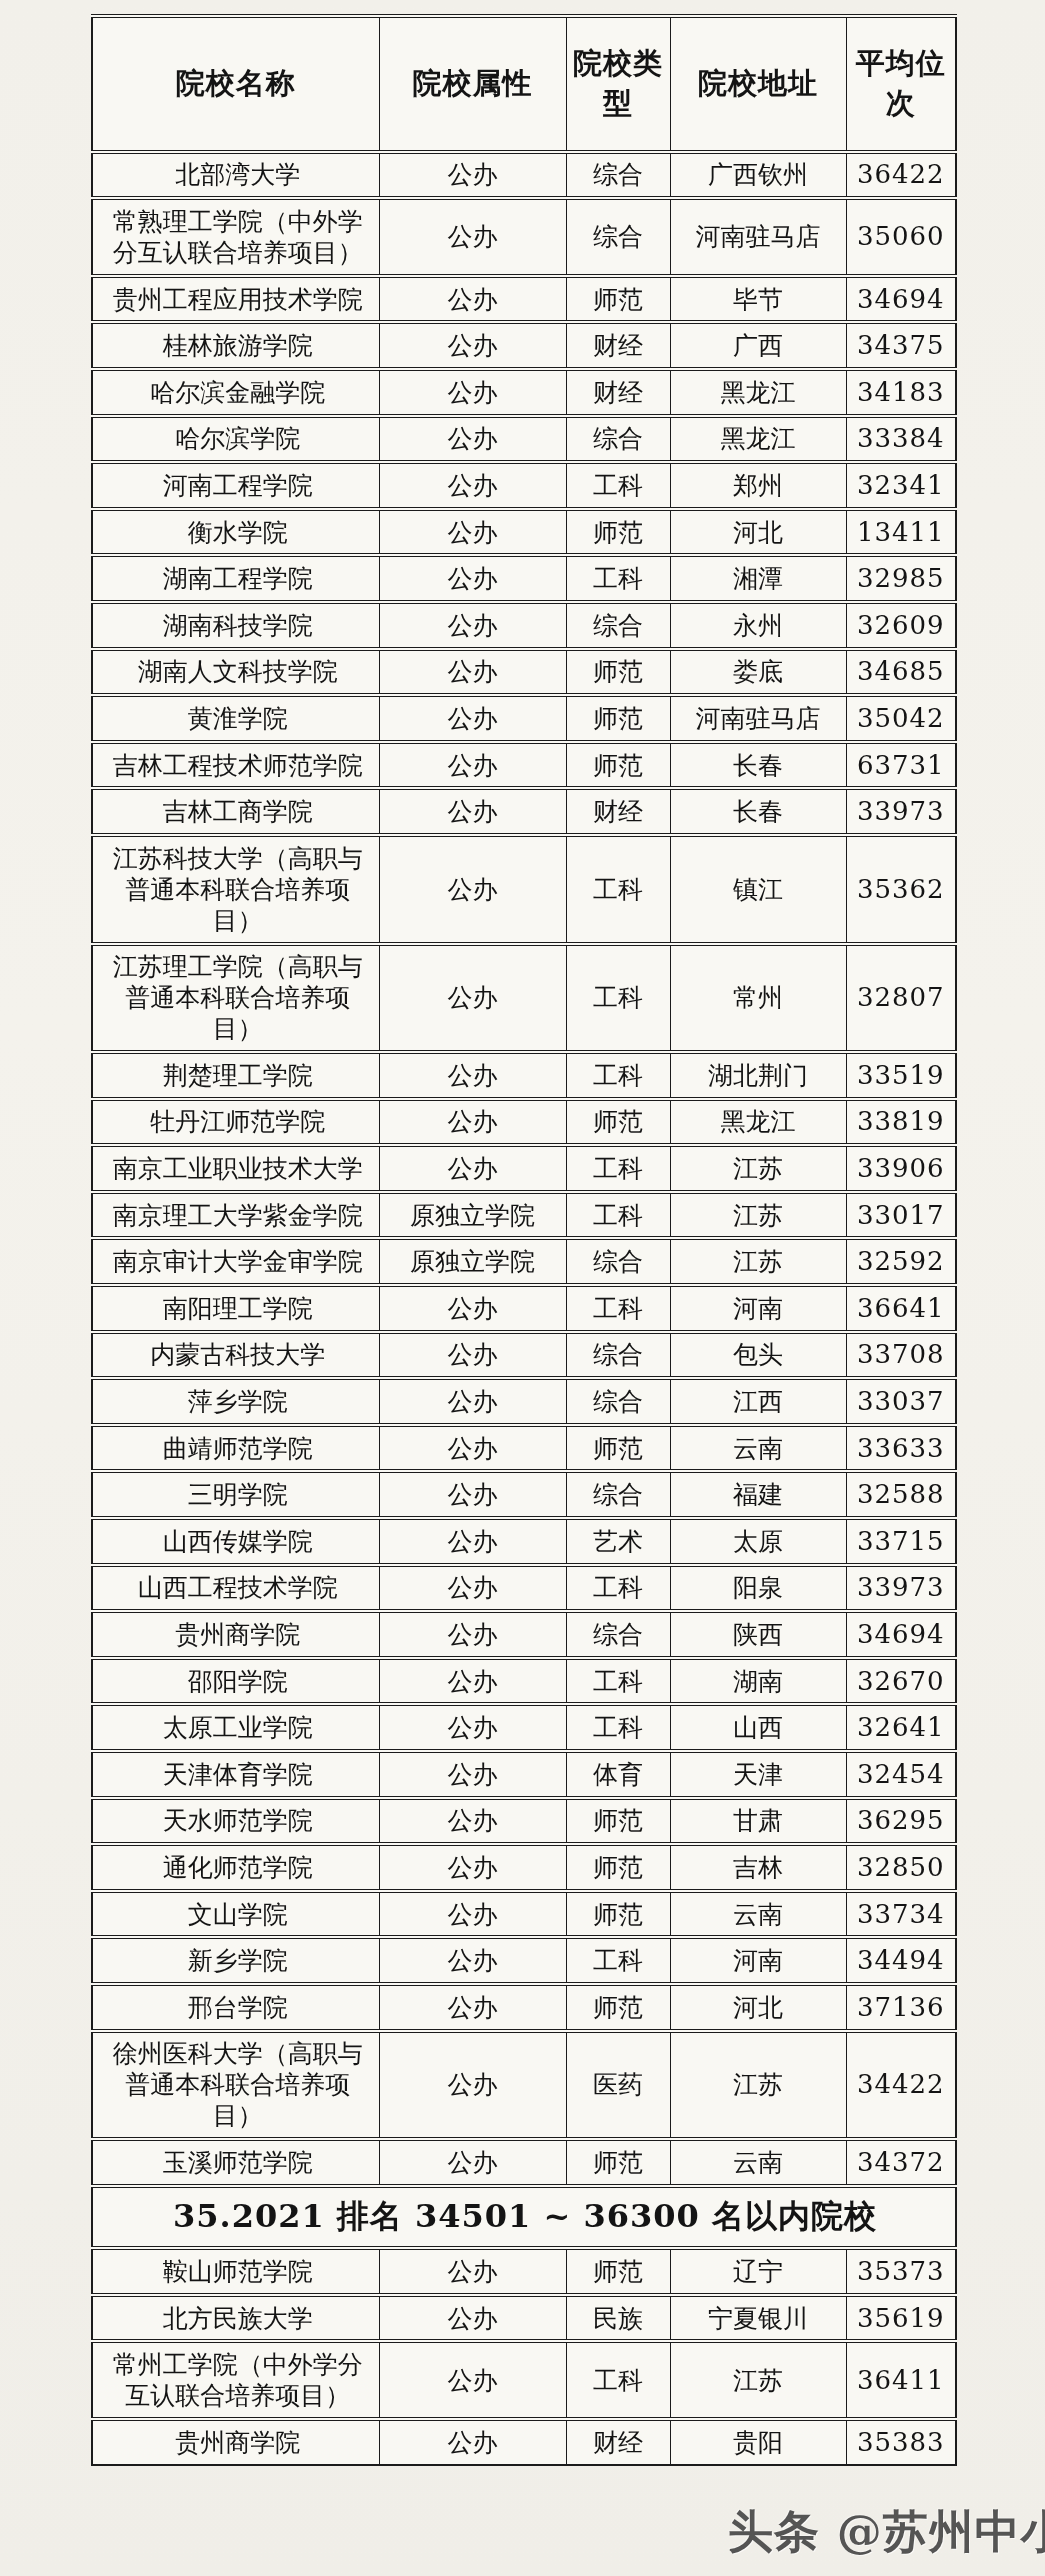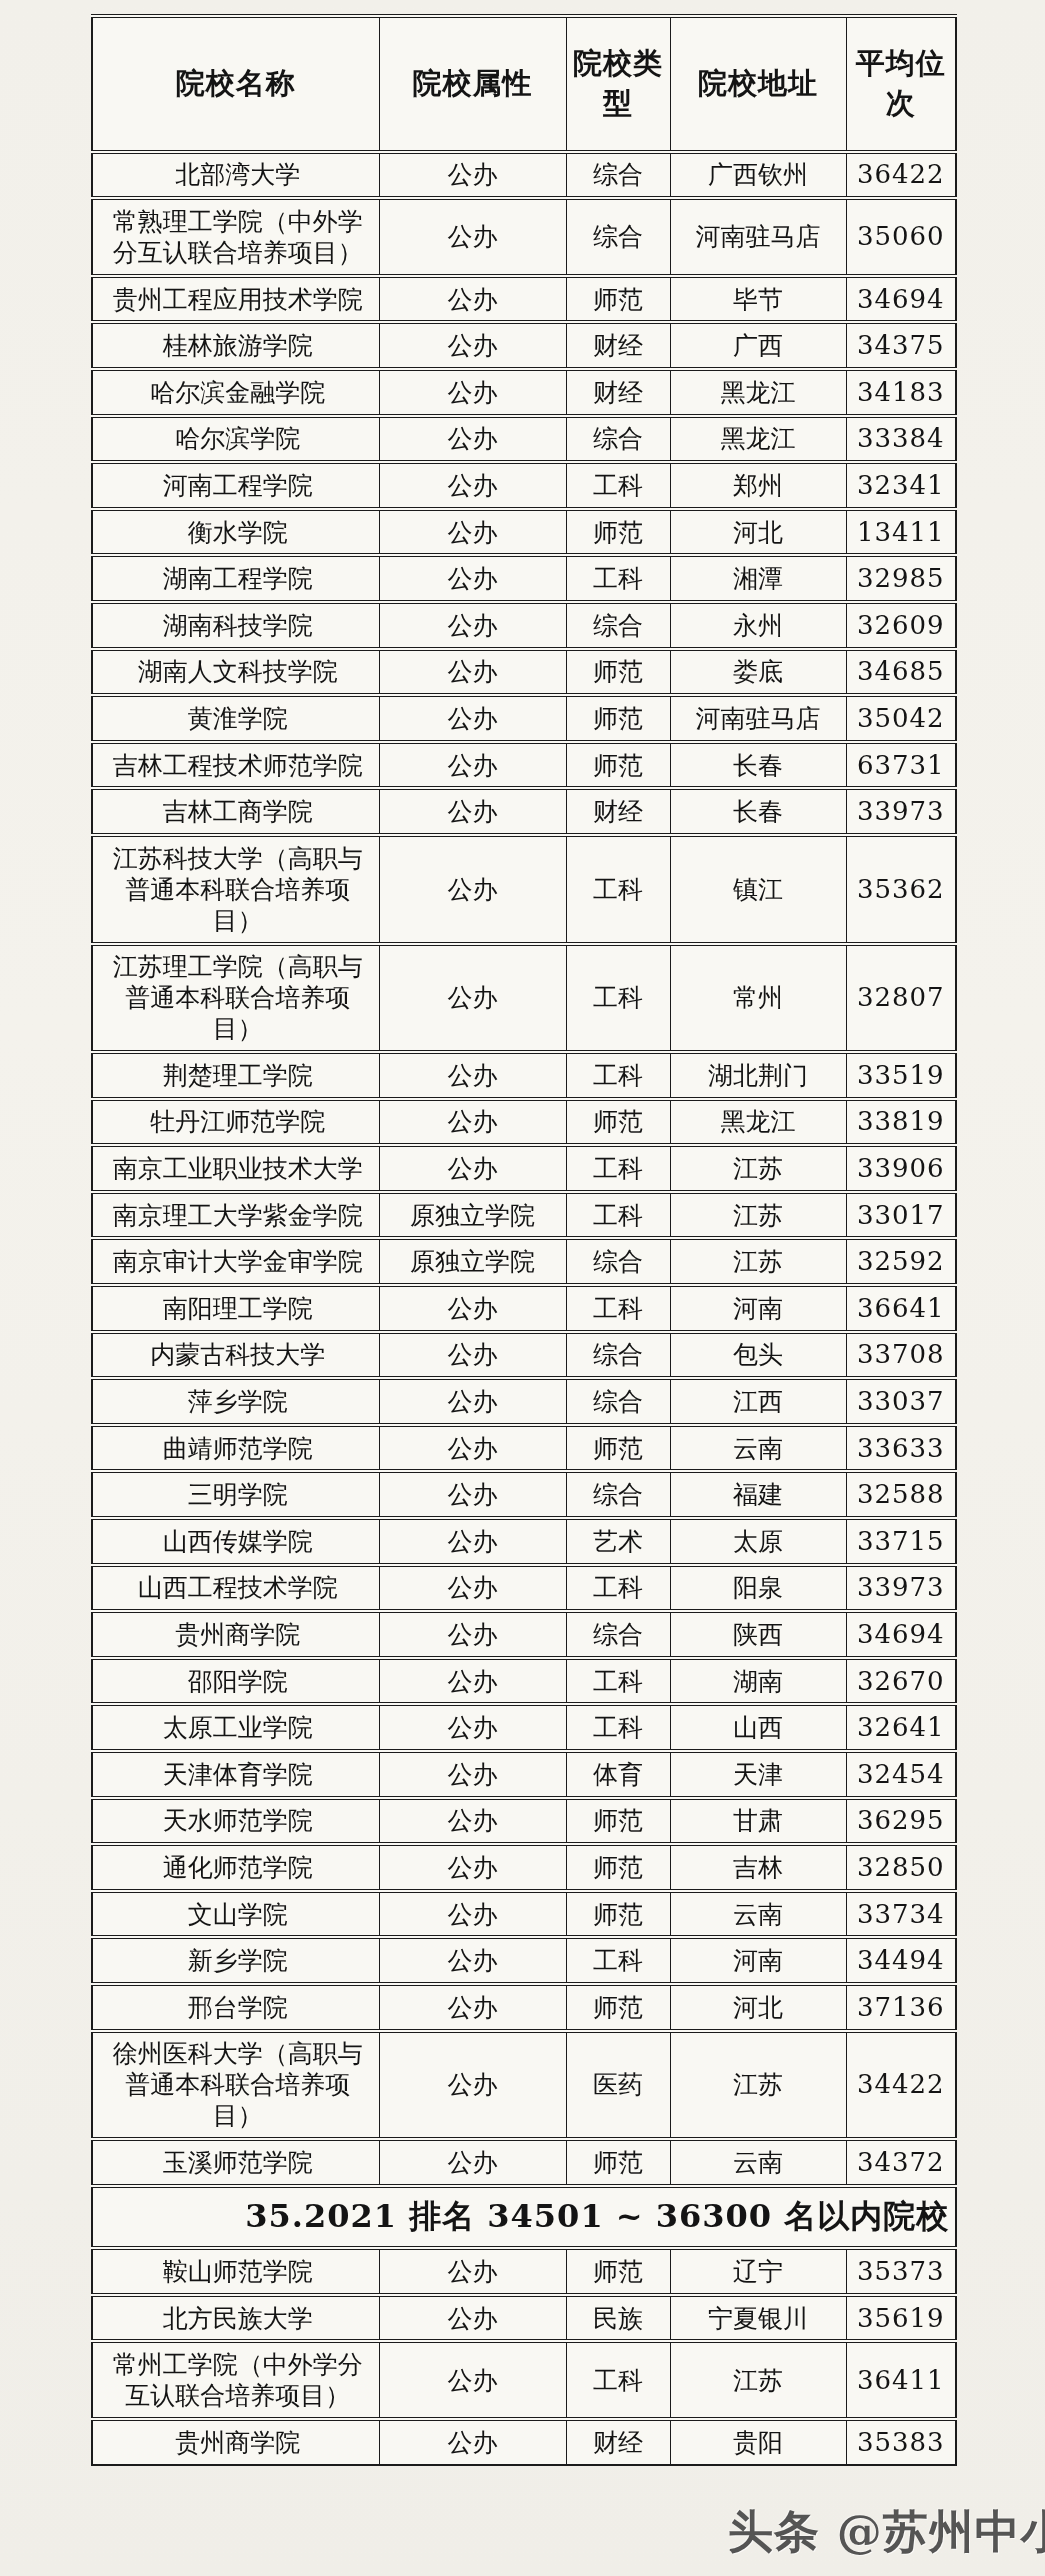--- a/index.html
+++ b/index.html
@@ -70,21 +70,21 @@
   }
   td.cell-rank {
     font-size: 26px;
     letter-spacing: 1px;
     border-radius: 16px;
   }
   tr.section-row td {
     font-size: 32px;
     line-height: 39px;
     font-weight: bold;
-    text-align: right;
+    text-align: center;
     padding: 9.7px 5.8px 9.7px 7.7px;
     letter-spacing: 1px;
   }
   .watermark {
     position: absolute;
     left: 728px;
     top: 2502px;
     font-size: 45px;
     font-weight: bold;
     white-space: nowrap;

